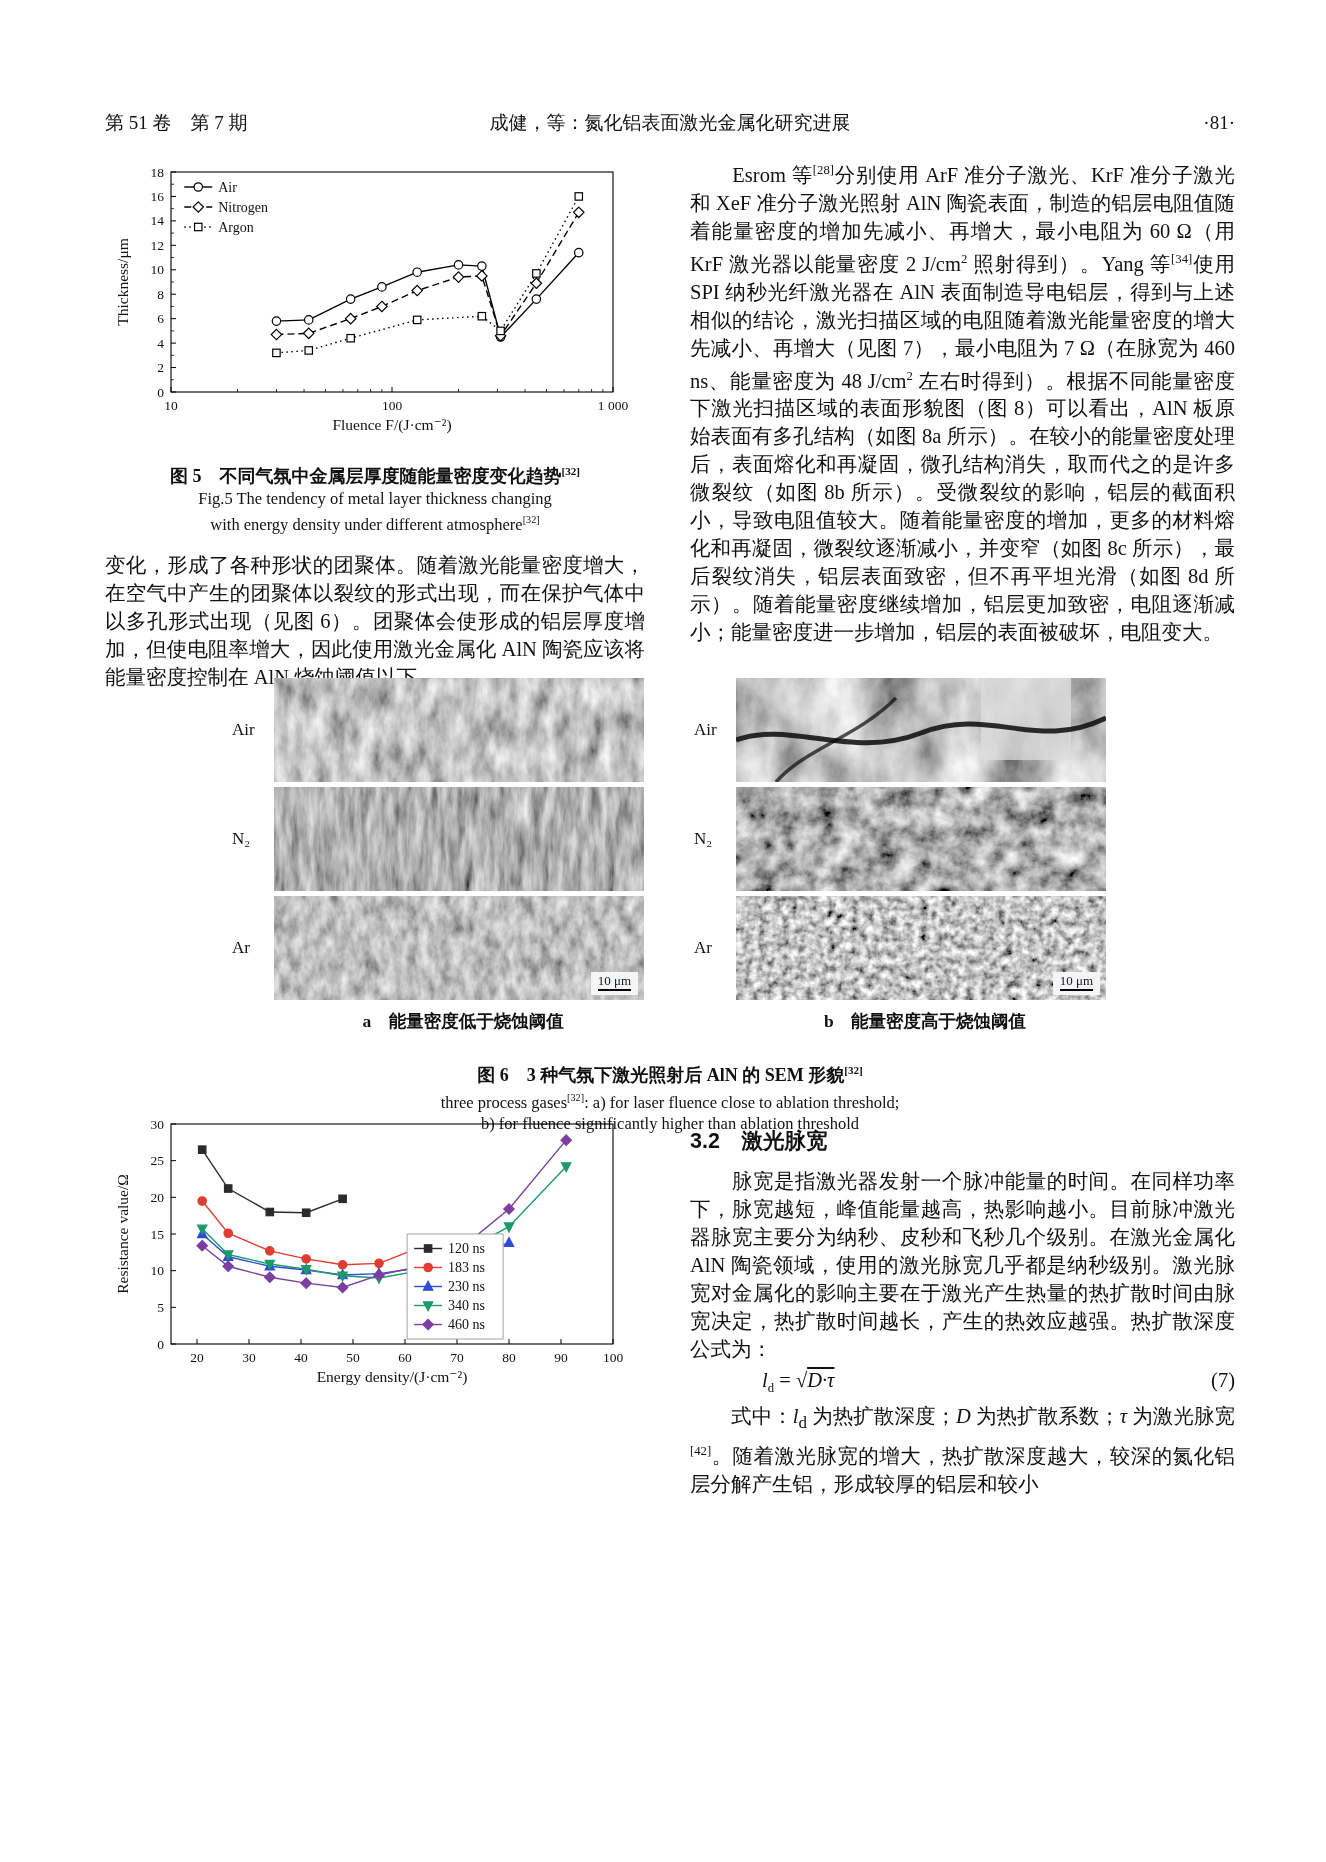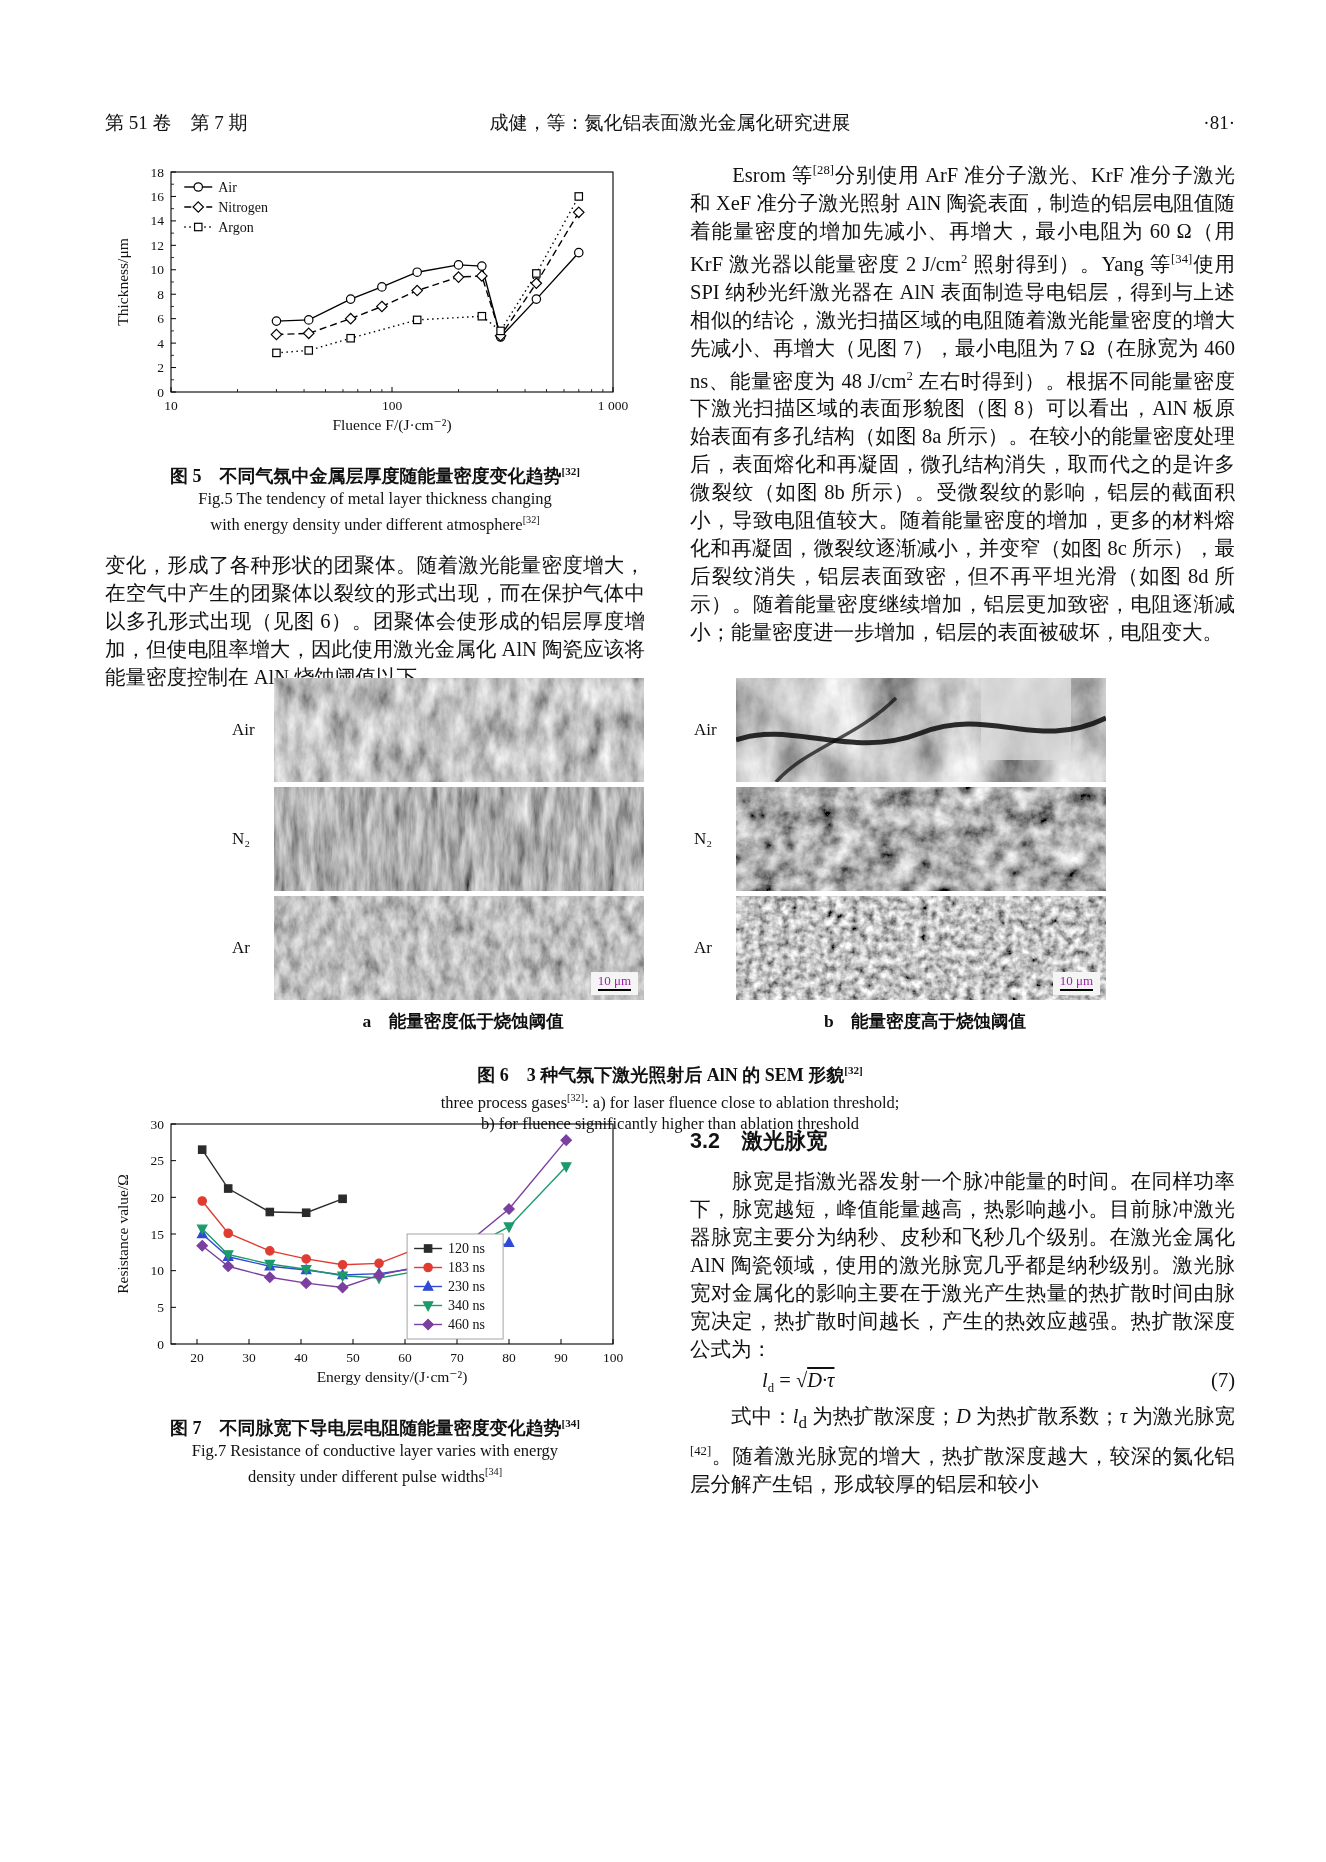--- a/index.html
+++ b/index.html
@@ -34,21 +34,21 @@
 
   
   .fig6-block { position:absolute; top:678px; left:98px; width:1144px; }
   .sem-panels { display:flex; justify-content:center; gap:44px; }
   .sem-panel { width:418px; }
   .sem-row { display:flex; align-items:center; margin-bottom:5px; }
   .sem-label { width:44px; font-size:17px; padding-left:2px; }
   .sem-img { position:relative; width:370px; height:104px; background:#777; overflow:hidden; }
   .sem-img svg { display:block; }
   .scalebar { position:absolute; right:6px; bottom:5px; background:#f5f5f5; padding:1px 7px 4px; text-align:center; }
-  .scalebar .sb-text { font-size:13px; line-height:15px; color:#a21caf; display:block; }
+  .scalebar .sb-text { font-size:13px; line-height:15px; color:#0f172a; display:block; }
   .scalebar .sb-line { height:2.5px; background:#000; margin-top:1px; }
   .panel-caption { padding-left:48px; text-align:center; font-size:17.5px; font-weight:bold; margin-top:9px; }
   .fig6-caps { margin-top:26px; text-align:center; }
 
   
   .sec-heading { font-family:"Liberation Sans","DejaVu Sans",sans-serif; font-size:21.5px; font-weight:bold; margin-bottom:12px; }
   .eq-row { display:flex; align-items:baseline; margin:6px 0 6px; font-size:20.5px; }
   .eq-body { margin-left:72px; flex:1; }
   .eq-body i { font-style:italic; }
   .eq-body sub { font-size:0.62em; }
@@ -435,25 +435,20 @@
             <path d="M315.1 169.3L319.8 178.2L310.40000000000003 178.2Z" fill="#2f4bd6" stroke="#2f4bd6" stroke-width="1.2"></path>
             <text x="335.1" y="179" text-anchor="start" font-size="14" fill="#111">230 ns</text>
             <line x1="301.1" y1="193.5" x2="329.1" y2="193.5" stroke="#1d9a6c" stroke-width="1.4" stroke-dasharray="none"></line>
             <path d="M315.1 198.7L319.8 189.8L310.40000000000003 189.8Z" fill="#1d9a6c" stroke="#1d9a6c" stroke-width="1.2"></path>
             <text x="335.1" y="198" text-anchor="start" font-size="14" fill="#111">340 ns</text>
             <line x1="301.1" y1="212.5" x2="329.1" y2="212.5" stroke="#7b3fa0" stroke-width="1.4" stroke-dasharray="none"></line>
             <path d="M315.1 207.3L320.3 212.5L315.1 217.7L309.90000000000003 212.5Z" fill="#7b3fa0" stroke="#7b3fa0" stroke-width="1.2"></path>
             <text x="335.1" y="217" text-anchor="start" font-size="14" fill="#111">460 ns</text>
           </svg>
       </div>
-      <figcaption>
-        <div class="cap-zh">图 7　不同脉宽下导电层电阻随能量密度变化趋势<sup>[34]</sup></div>
-        <div class="cap-en">Fig.7 Resistance of conductive layer varies with energy</div>
-        <div class="cap-en">density under different pulse widths<sup>[34]</sup></div>
-      </figcaption>
     </figure>
   </div>
 
   <div class="col col-right-bot">
     <h3 class="sec-heading">3.2　激光脉宽</h3>
     <p class="body-text">　　脉宽是指激光器发射一个脉冲能量的时间。在同样功率下，脉宽越短，峰值能量越高，热影响越小。目前脉冲激光器脉宽主要分为纳秒、皮秒和飞秒几个级别。在激光金属化 AlN 陶瓷领域，使用的激光脉宽几乎都是纳秒级别。激光脉宽对金属化的影响主要在于激光产生热量的热扩散时间由脉宽决定，热扩散时间越长，产生的热效应越强。热扩散深度公式为：</p>
     <div class="eq-row">
       <span class="eq-body"><i>l</i><sub>d</sub><span> = </span><span>√</span><span class="eq-rad">D·τ</span></span>
       <span class="eq-tag">(7)</span>
     </div>

